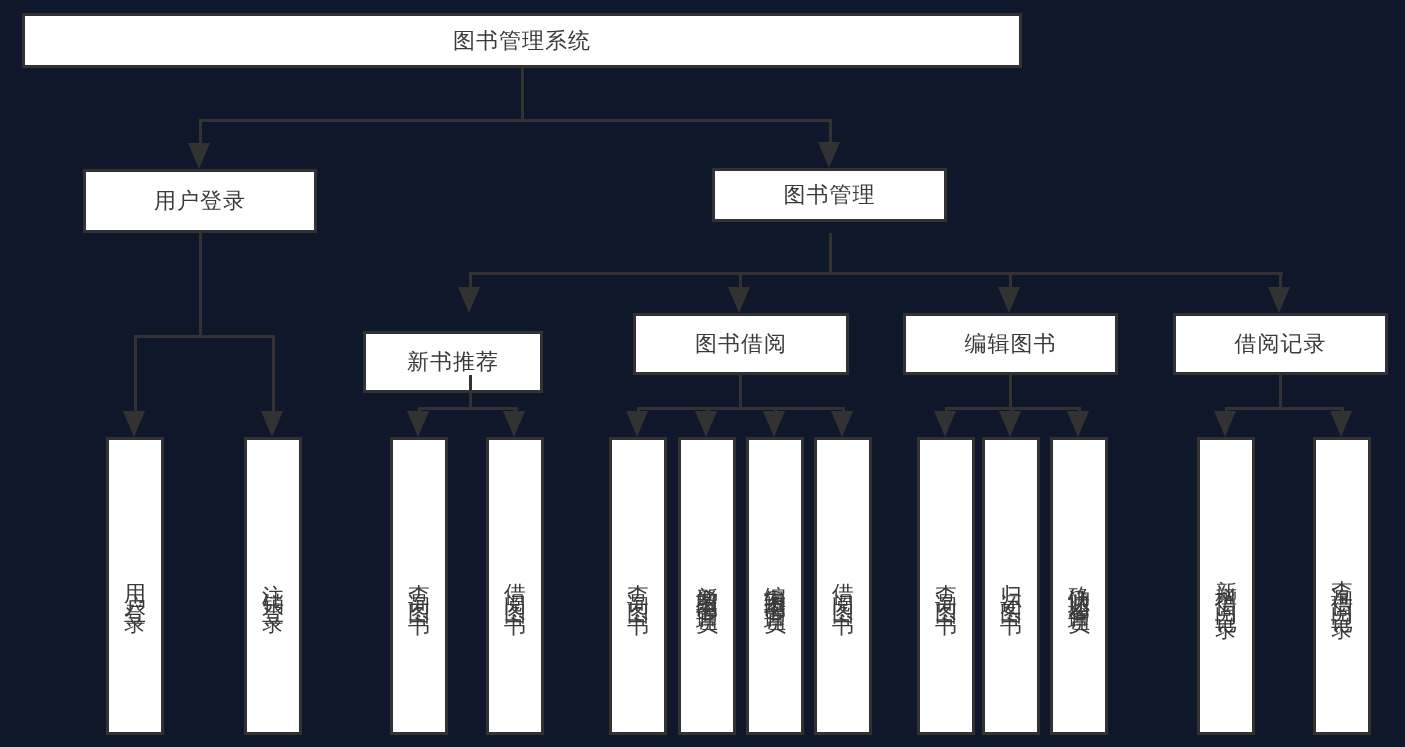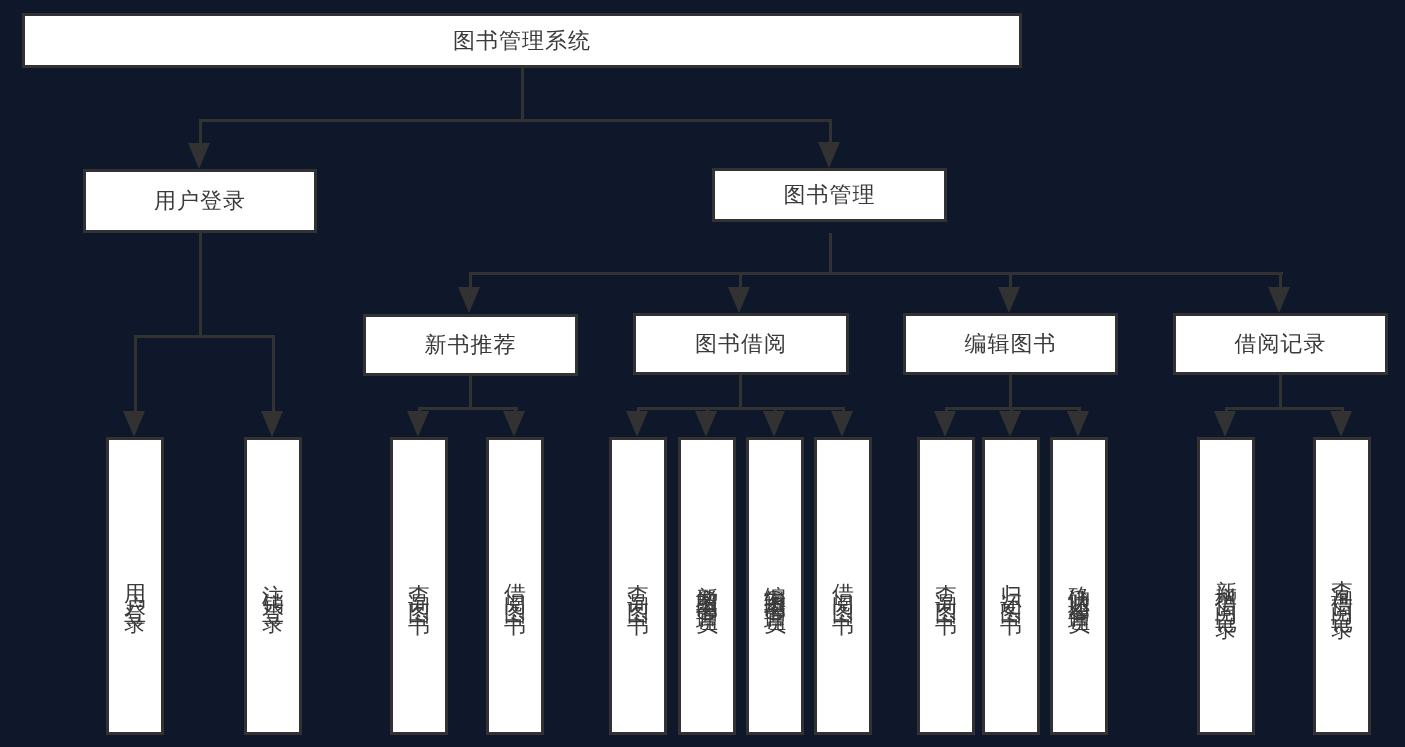--- a/index.html
+++ b/index.html
@@ -56,21 +56,21 @@
   <div class="ln" style="left:469px;top:272px;width:814px;height:3px;"></div>
   <div class="ln" style="left:469px;top:272px;width:3px;height:17px;"></div>
   <div class="ah" style="left:458px;top:287px;"></div>
   <div class="ln" style="left:739px;top:272px;width:3px;height:17px;"></div>
   <div class="ah" style="left:728px;top:287px;"></div>
   <div class="ln" style="left:1009px;top:272px;width:3px;height:17px;"></div>
   <div class="ah" style="left:998px;top:287px;"></div>
   <div class="ln" style="left:1279px;top:272px;width:3px;height:17px;"></div>
   <div class="ah" style="left:1268px;top:287px;"></div>
 
-  <div class="hbox" style="left:363px;top:314px;width:215px;height:62px;">新书推荐</div>
+  <div class="hbox" style="left:363px;top:331px;width:180px;height:62px;">新书推荐</div>
   <div class="hbox" style="left:633px;top:313px;width:216px;height:62px;">图书借阅</div>
   <div class="hbox" style="left:903px;top:313px;width:215px;height:62px;">编辑图书</div>
   <div class="hbox" style="left:1173px;top:313px;width:215px;height:62px;">借阅记录</div>
 
   <div class="ln" style="left:469px;top:375px;width:3px;height:35px;"></div>
   <div class="ln" style="left:418px;top:407px;width:100px;height:3px;"></div>
   <div class="ln" style="left:418px;top:407px;width:3px;height:8px;"></div>
   <div class="ah" style="left:407px;top:411px;"></div>
   <div class="ln" style="left:514px;top:407px;width:3px;height:8px;"></div>
   <div class="ah" style="left:503px;top:411px;"></div>

